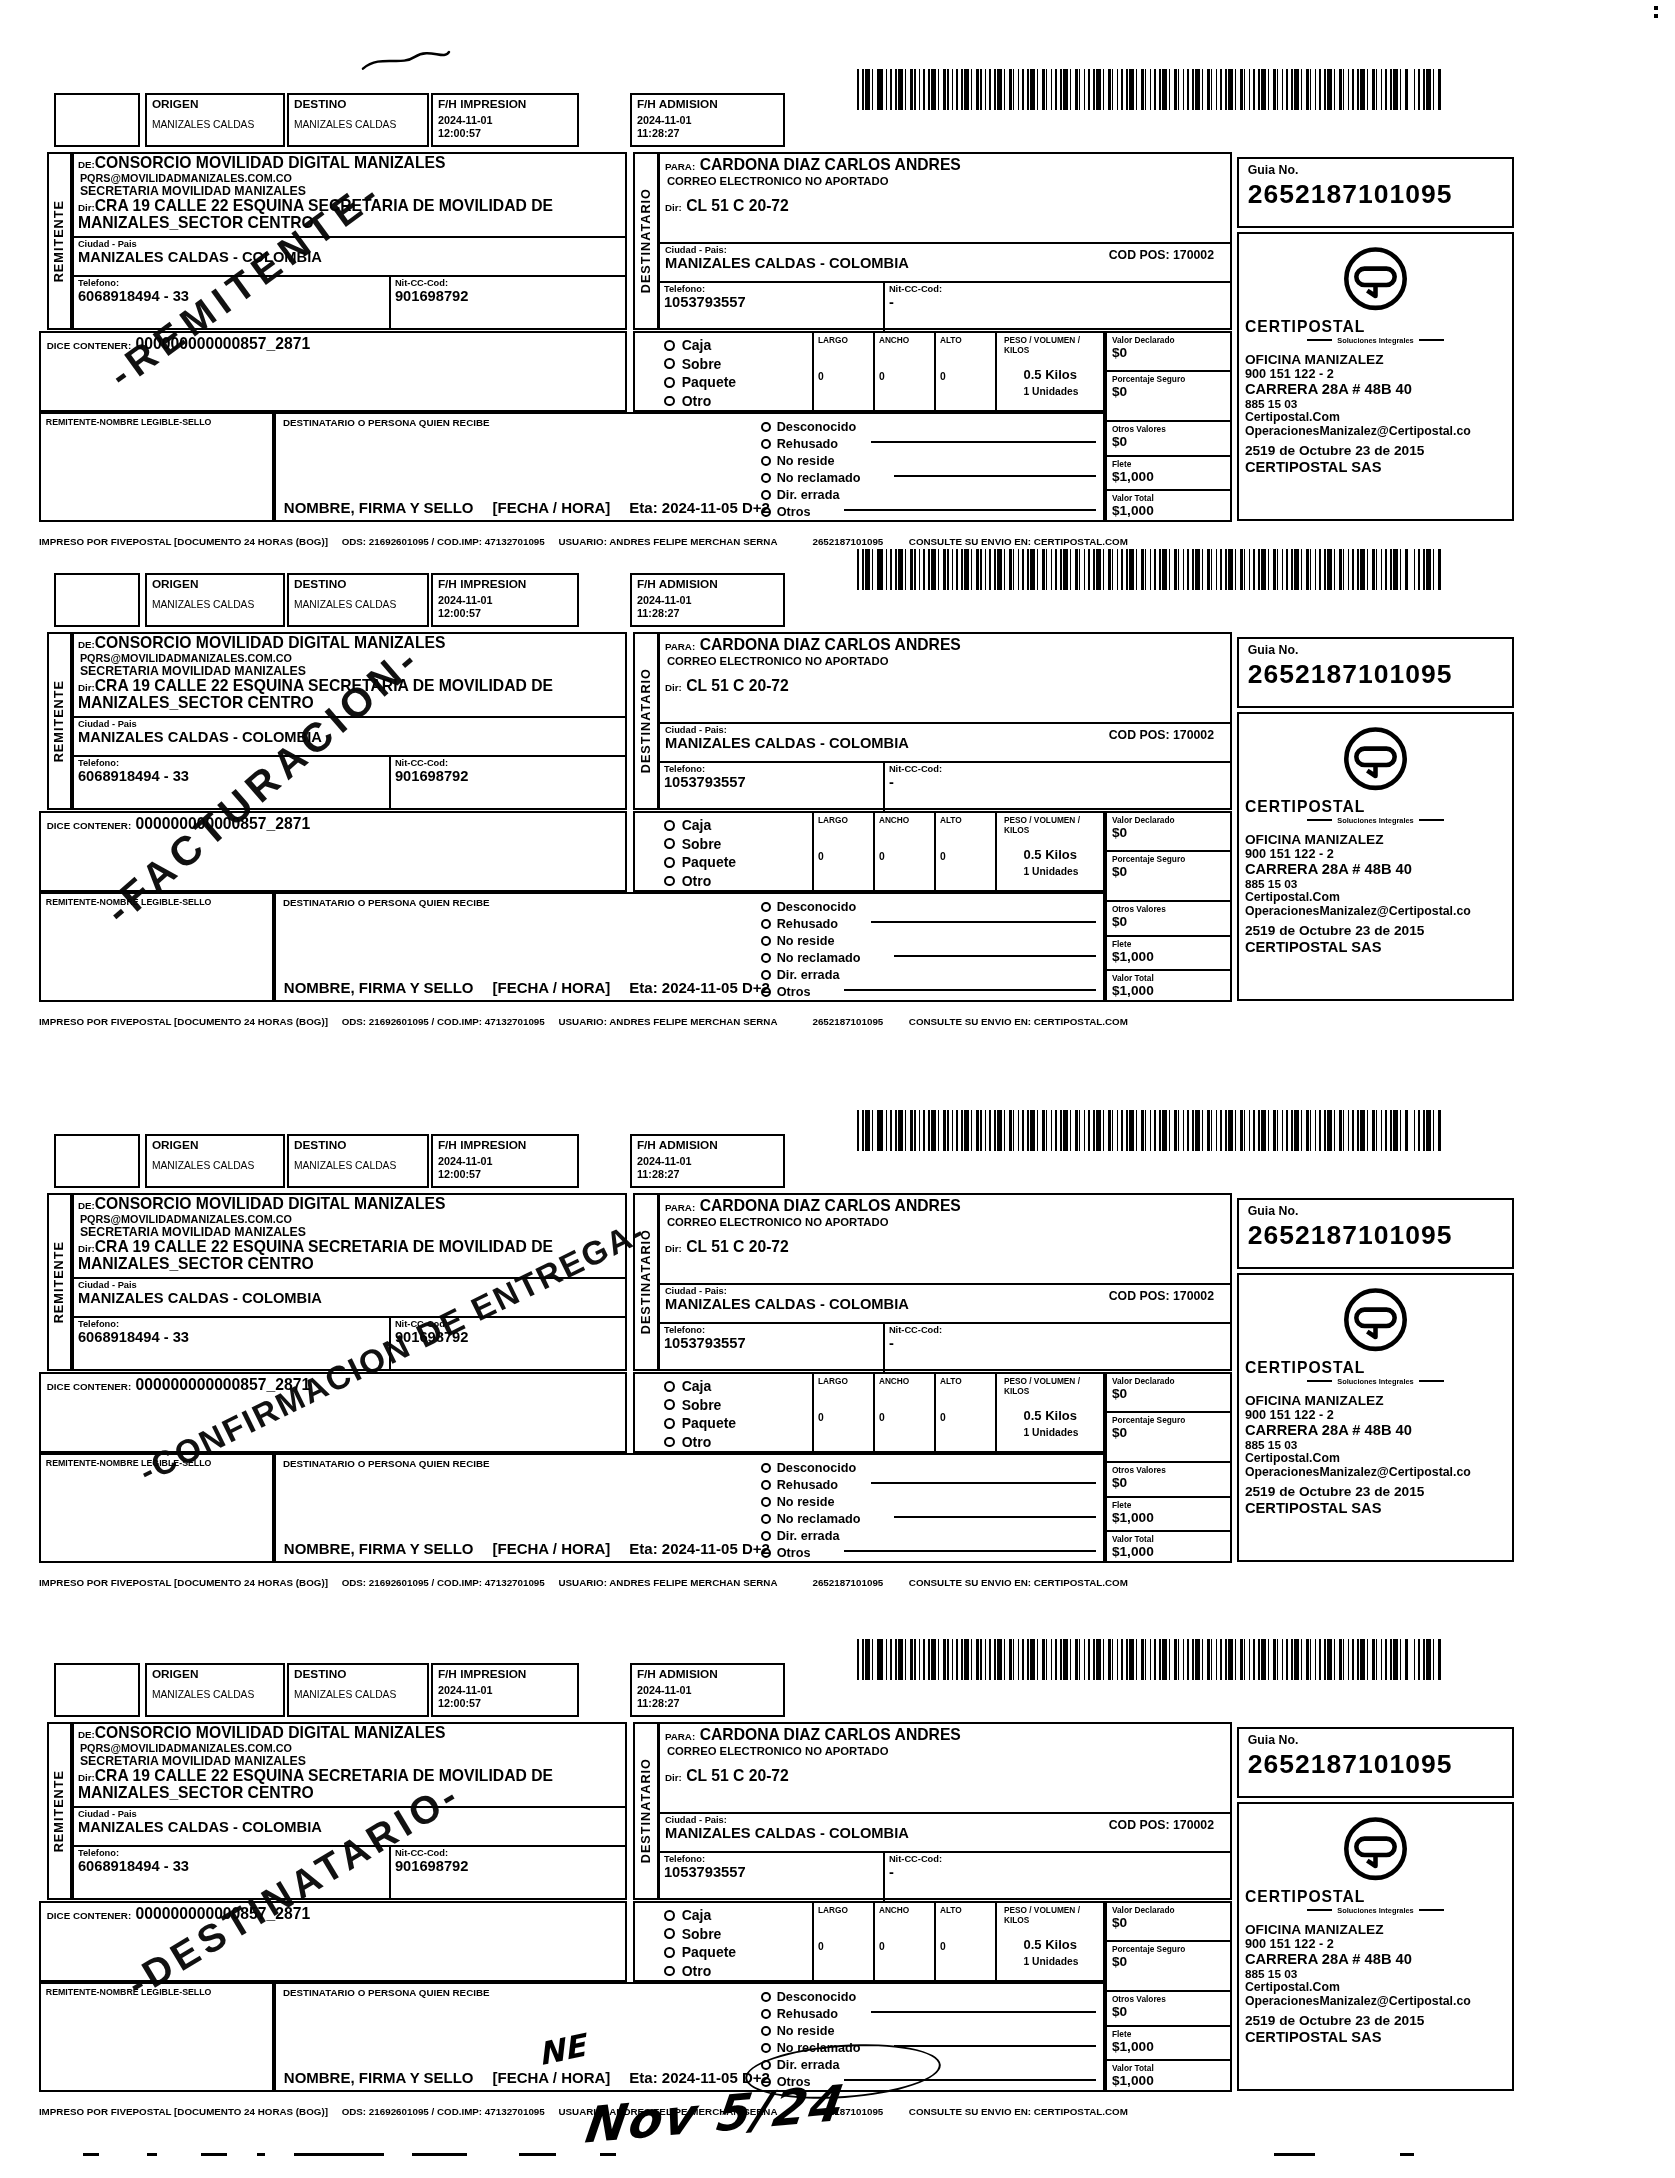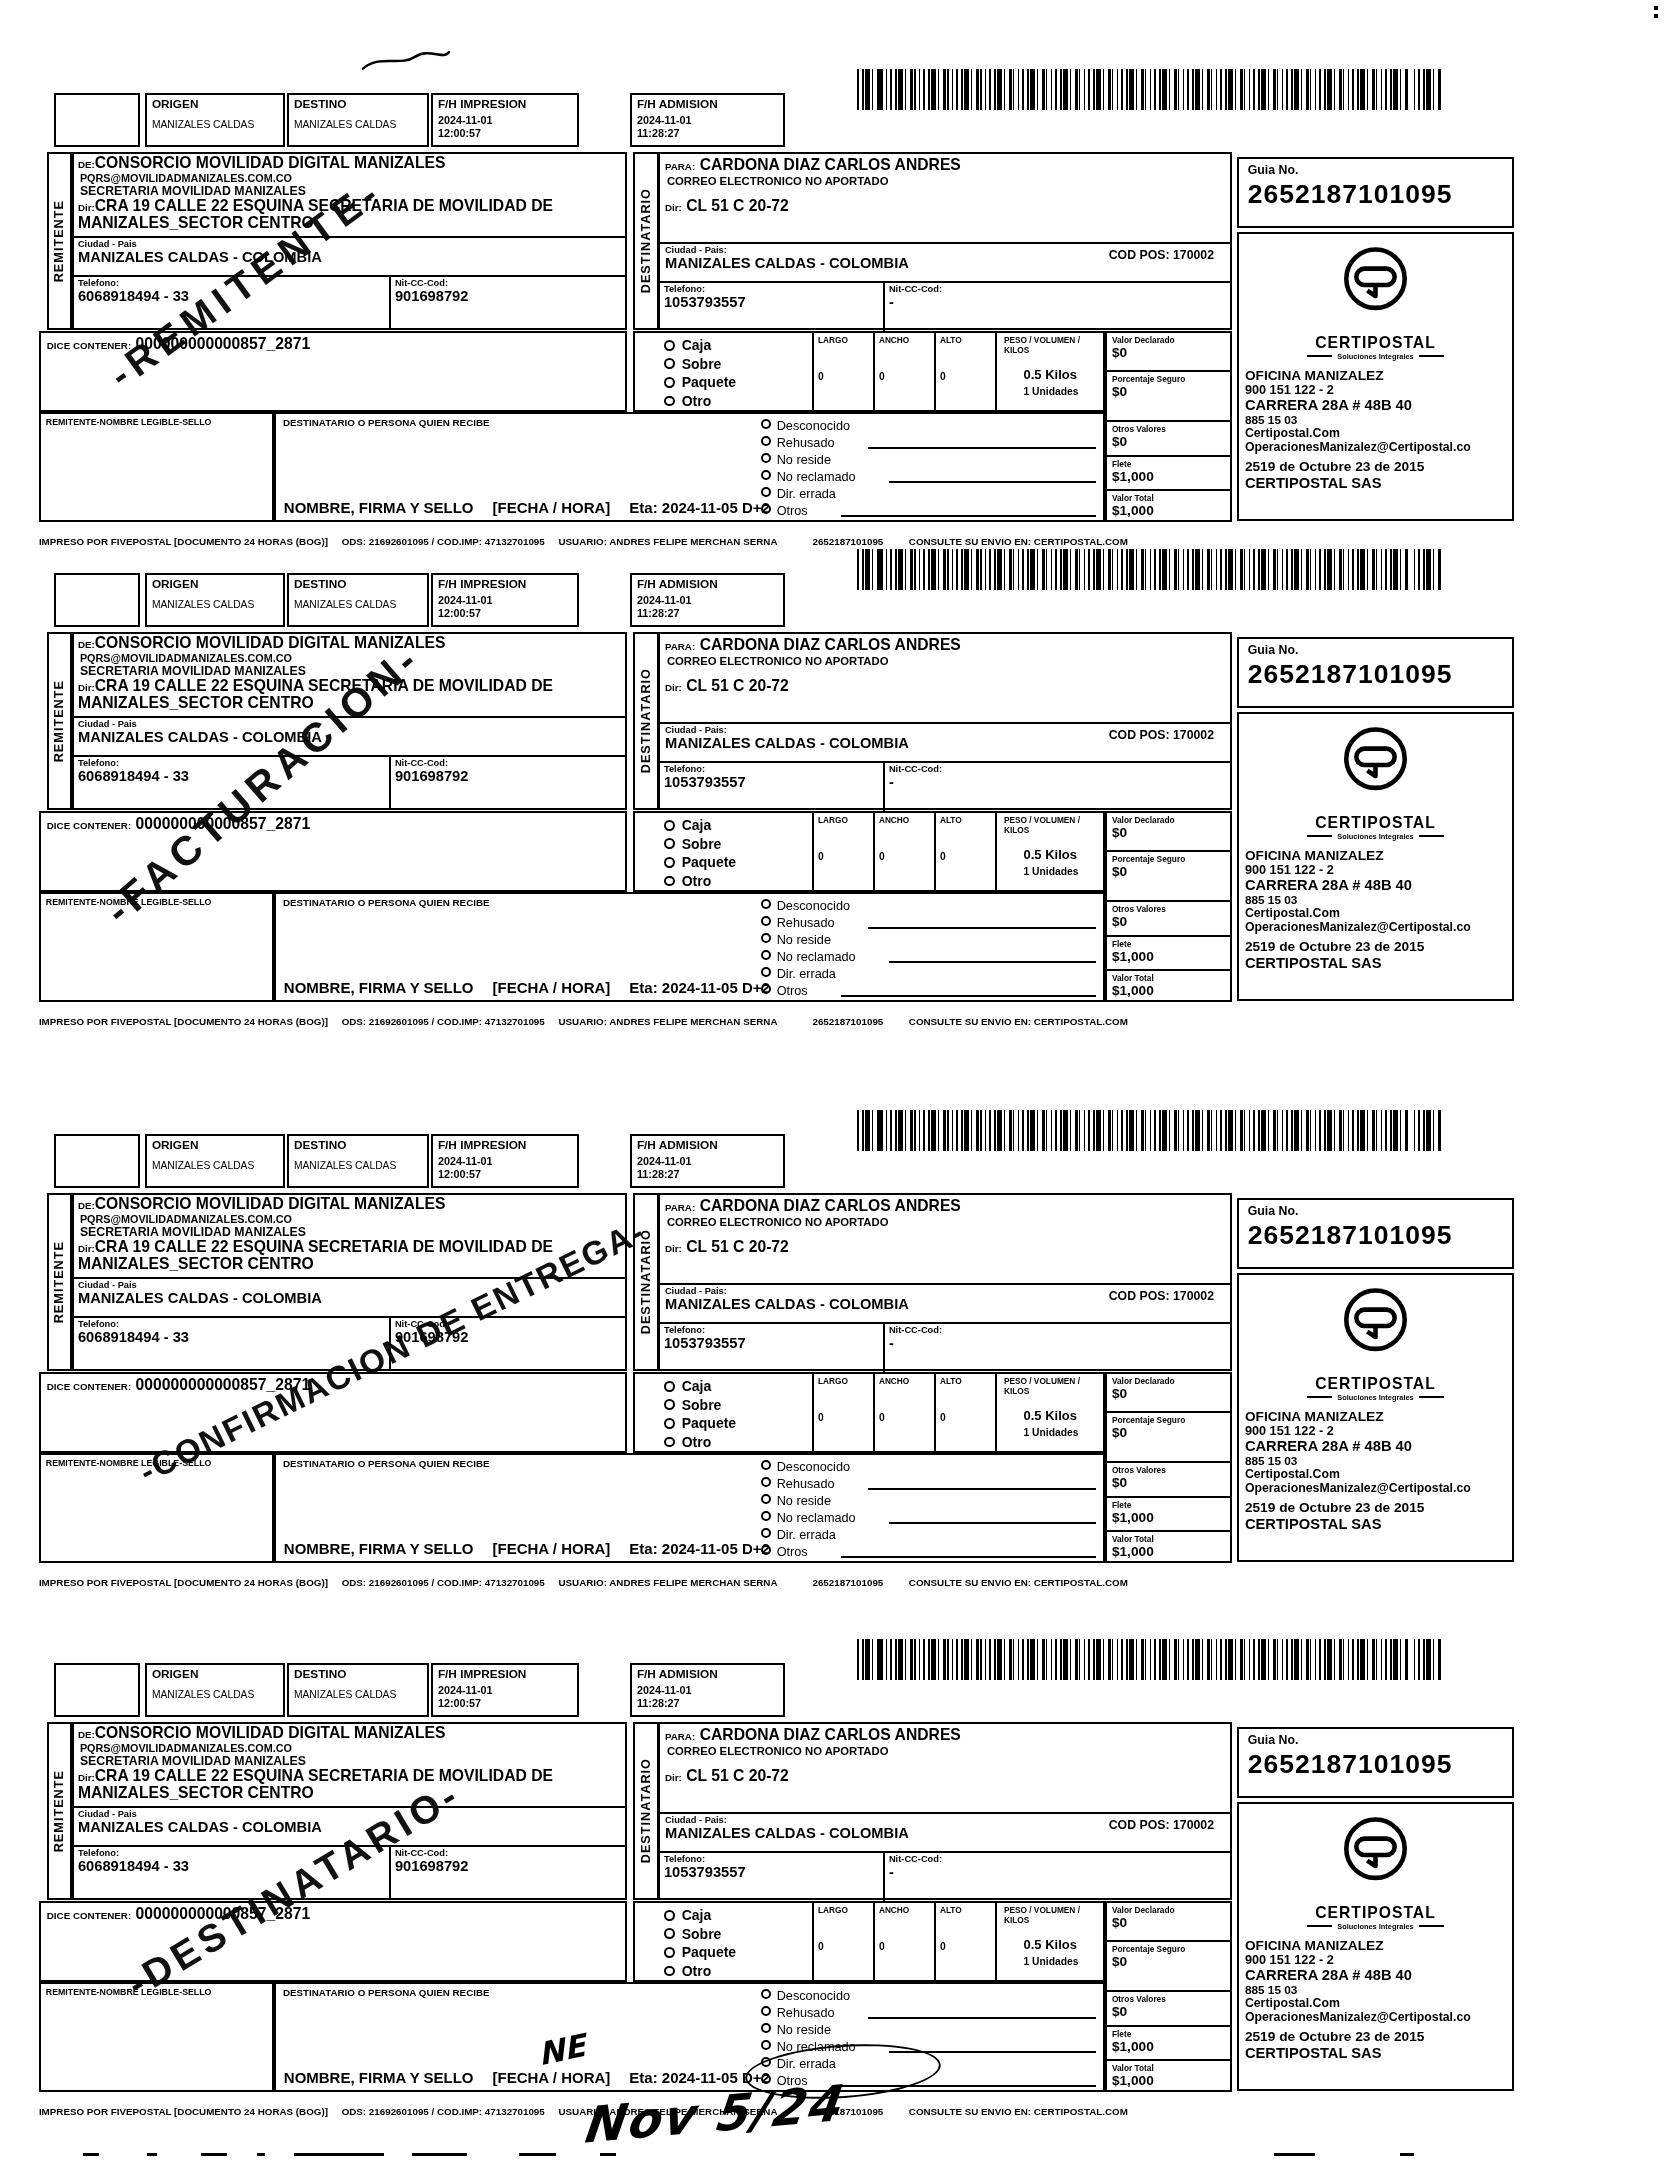--- a/index.html
+++ b/index.html
@@ -79,32 +79,32 @@
   .vc5{flex:1;border-bottom:none}
   .vlbl{font-size:8.3px;font-weight:bold}
   .vval{font-size:13.7px;font-weight:bold}
 
   
   .sig1{left:4.9px;top:353px;width:235px;height:110px;padding:2.9px 4.9px}
   .sig2{left:240px;top:353px;width:831px;height:110px;padding:2.9px 6.9px}
   .lbl9{font-size:8.8px;font-weight:bold}
   .lbl10{font-size:9.8px;font-weight:bold}
   .opts{position:absolute;left:485px;top:4.9px;width:341px}
-  .opt-row{display:flex;gap:5.9px;height:17px;font-size:12.7px;font-weight:normal}
+  .opt-row{display:flex;align-items:center;gap:5.9px;height:17px;font-size:12.7px;font-weight:bold}
   .radio-s{width:9.8px;height:9.8px;border:2px solid #000;border-radius:50%;flex:none}
   .opt-dash{flex:1;border-bottom:2px solid #000;margin:0 5.9px 3.9px 27.4px}
   .etaline{position:absolute;left:7.8px;bottom:3.9px;font-size:15px;font-weight:bold;display:flex;gap:19px;white-space:nowrap}
 
   
   .guia{left:1203px;top:98px;width:277px;height:71px;padding:3.9px 8.8px}
   .glbl{font-size:12.3px;font-weight:bold}
   .gnum{font-size:26.5px;font-weight:bold;letter-spacing:1px;margin-top:2px}
   .office{left:1203px;top:173px;width:277px;height:289px;padding:3.9px 5.9px}
   .logo{display:block;margin:5.9px auto 0}
-  .brand{text-align:center;font-size:15.7px;font-weight:bold;letter-spacing:1px;margin-top:17px}
+  .brand{font-size:15.7px;font-weight:bold;letter-spacing:1px;margin-top:1px}
   .tagline{display:flex;align-items:center;justify-content:center;gap:4.9px;font-size:7.4px;font-weight:bold}
   .tdash{width:25.5px;border-top:2px solid #000}
   .olines{margin-top:6.9px;font-weight:bold;line-height:1.12}
   .o-nombre{font-size:13.7px}
   .o-nit{font-size:12.7px}
   .o-dir{font-size:14.7px}
   .o-tel{font-size:11.8px}
   .o-web{font-size:12.3px}
   .o-email{font-size:12.3px}
   .o-res{font-size:13.7px;margin-top:4.9px}

